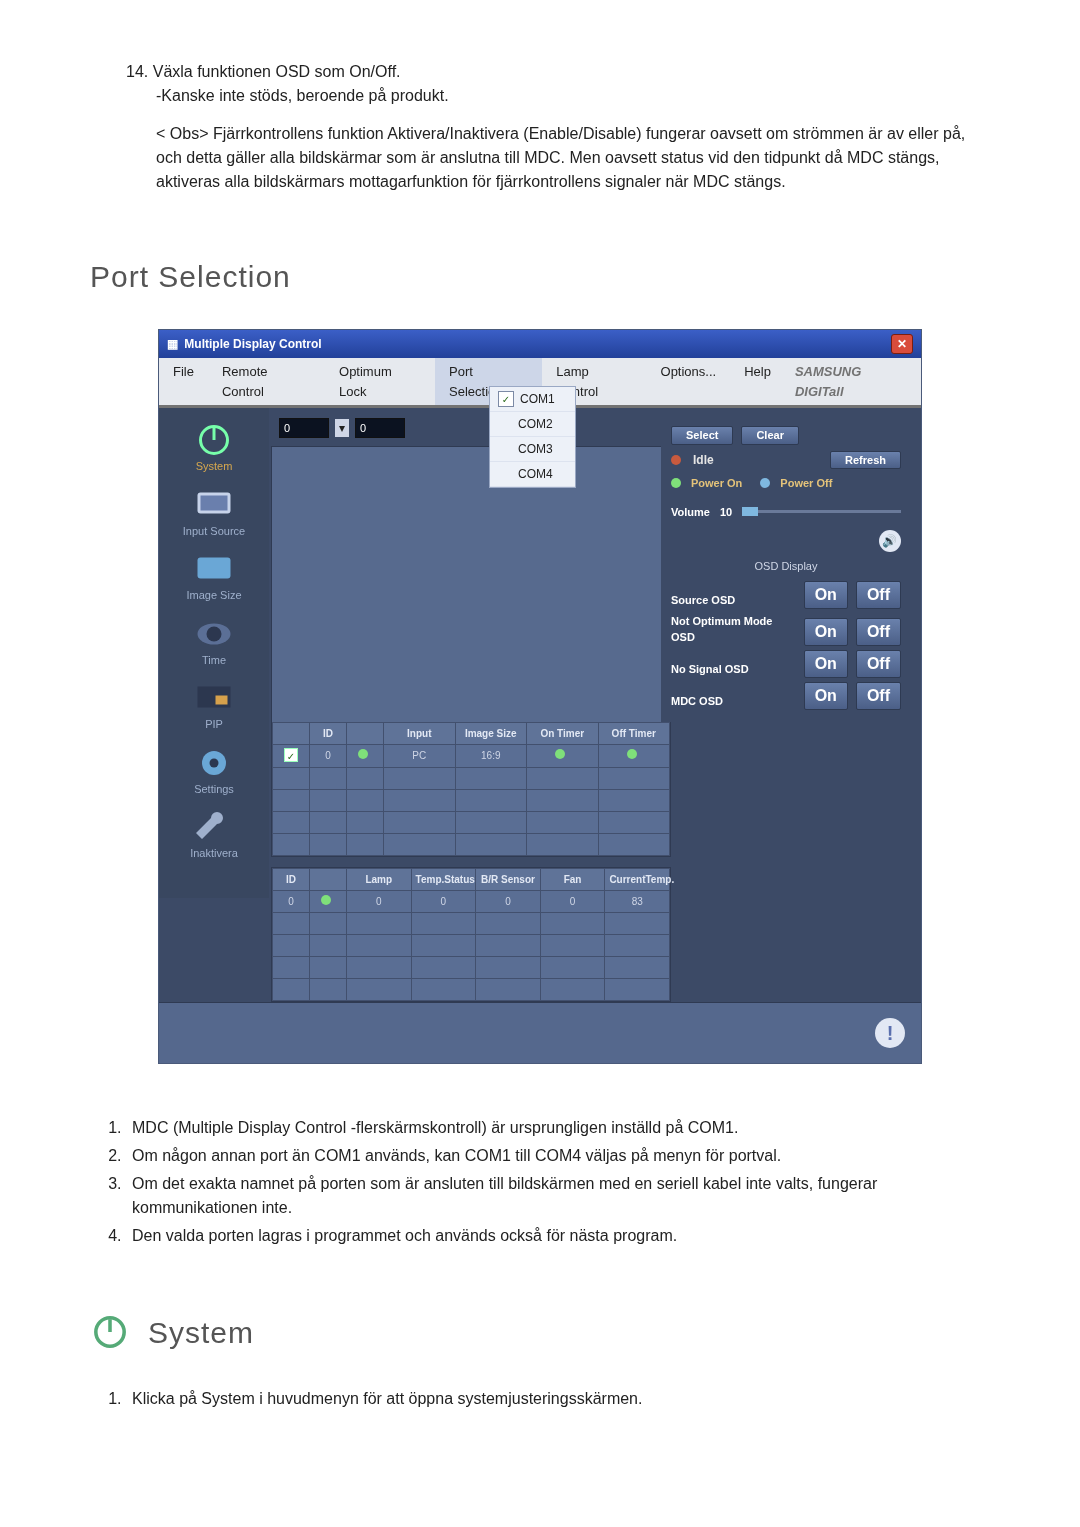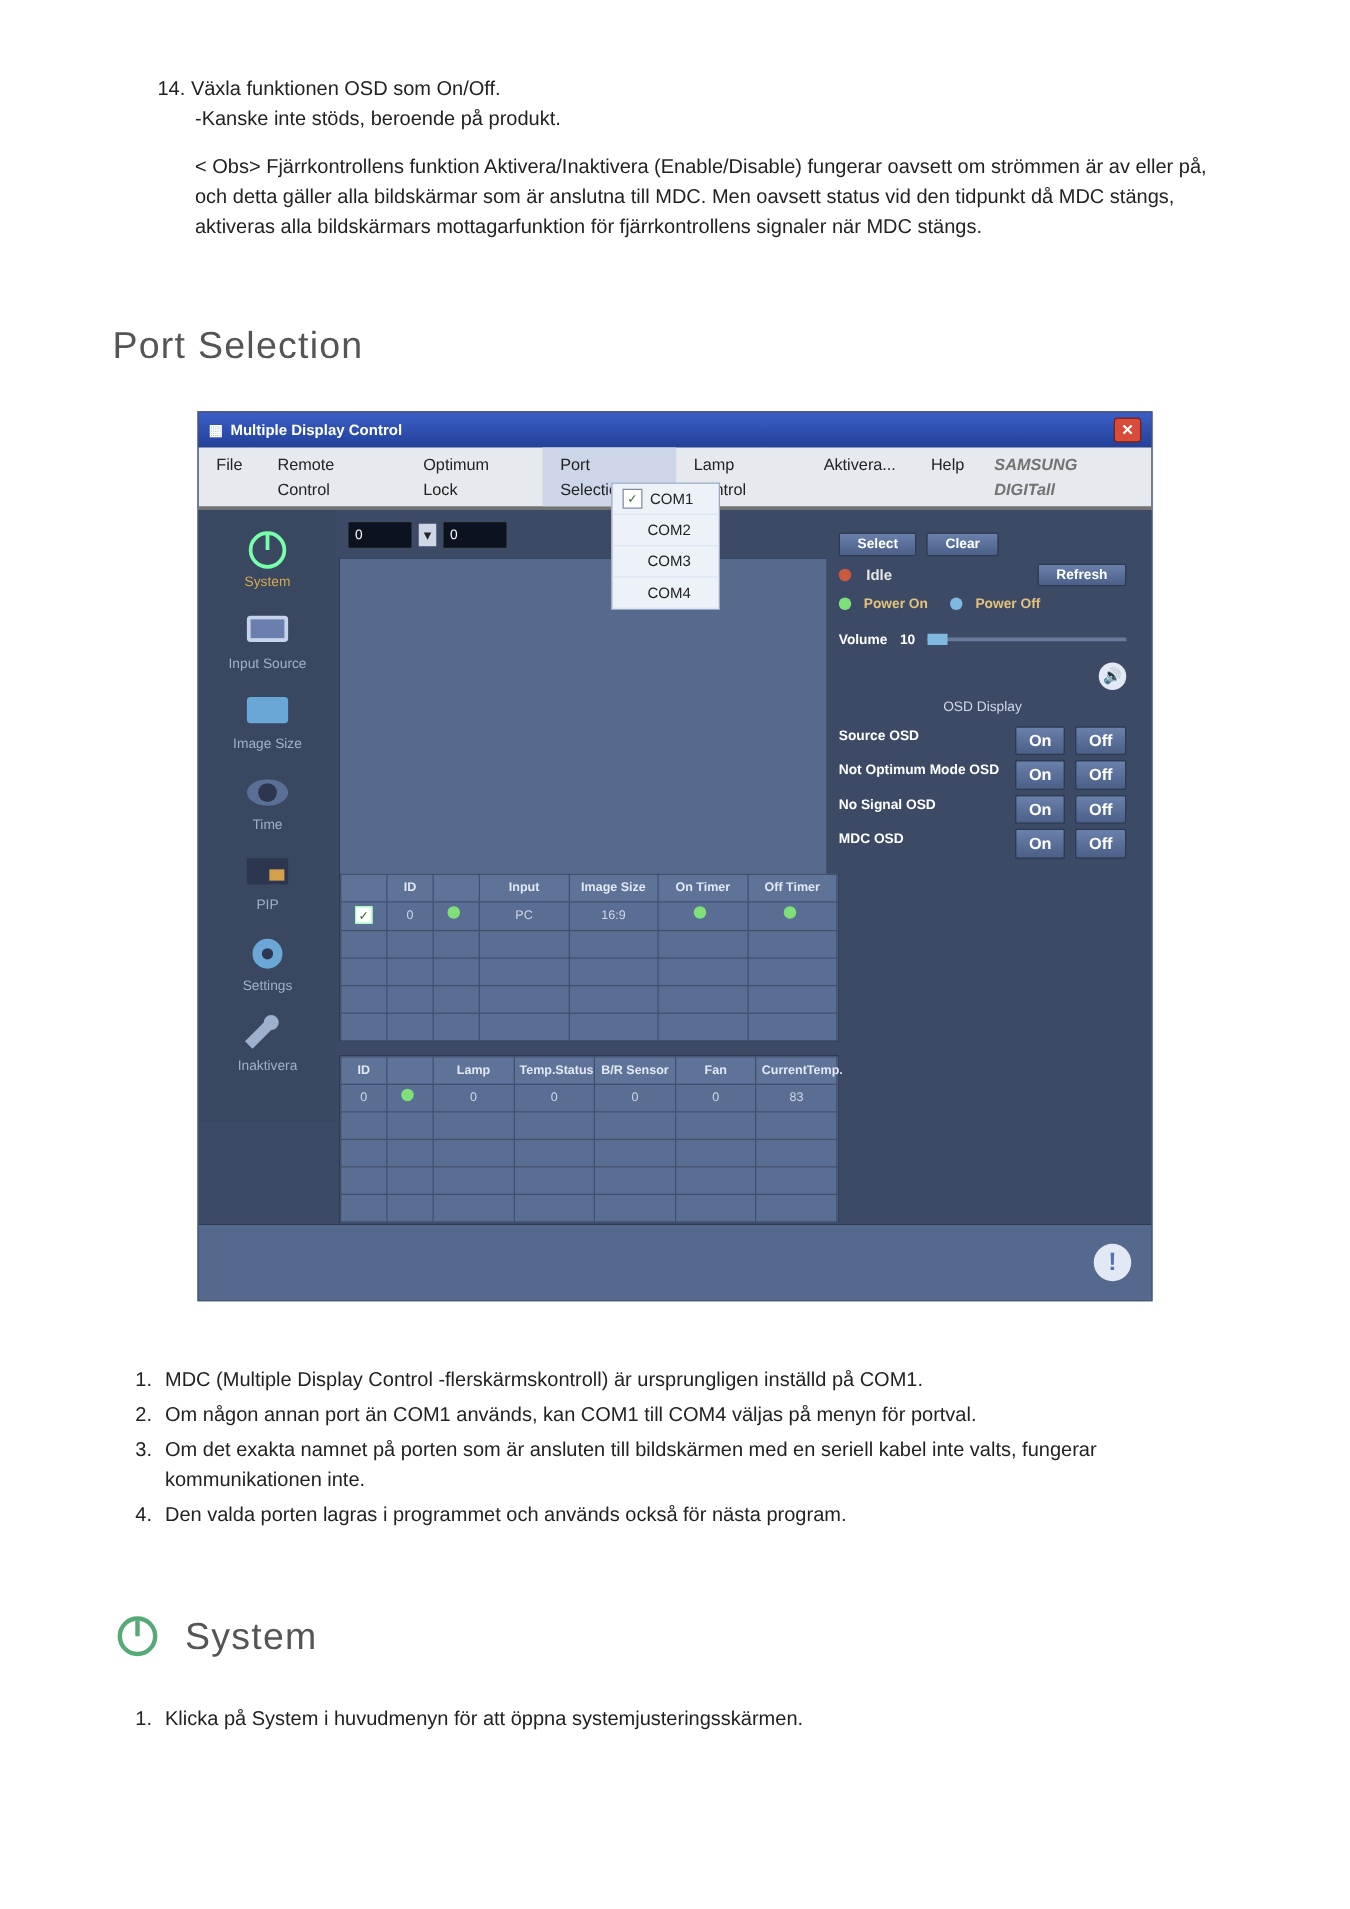--- a/index.html
+++ b/index.html
@@ -31,32 +31,32 @@
 .sidebar .sb-label.act{color:#d7a84e}
 .content{margin-left:112px;min-height:440px;padding-right:10px}
 .gridwrap{background:#576a8e;border:1px solid #2f3a52;margin-top:4px}
 table.tbl{width:100%;border-collapse:collapse;table-layout:fixed}
 table.tbl th,table.tbl td{border:1px solid #42506e;padding:3px 4px;font-size:10px;color:#cfd6e6;text-align:center;background:#5a6e94}
 table.tbl th{background:#5f7398;color:#e2e8f4}
 .smallcell{width:28px}
 .panel{background:#3c4a66;padding:8px 10px}
 .row{display:flex;align-items:center;gap:8px;margin:6px 0}
 .btn{background:linear-gradient(#6a81ac,#4b5f87);border:1px solid #2e3a52;color:#fff;font-weight:bold;padding:0 14px;border-radius:2px;font-size:11px}
-.btn.sm{padding:1px 10px;font-size:13px}
+.btn.sm{padding:1px 10px;font-size:16px}
 .status-dot{width:10px;height:10px;border-radius:50%;background:#c85a3e;display:inline-block;margin-right:4px}
 .green-dot{width:10px;height:10px;border-radius:50%;background:#7fe07a;display:inline-block;margin-right:4px}
 .blue-dot{width:10px;height:10px;border-radius:50%;background:#7fb8e0;display:inline-block;margin-right:4px}
 .power{display:flex;gap:18px;margin:6px 0 12px 0}
 .power .pw{display:flex;align-items:center;gap:6px;color:#e4c37a;font-weight:bold;font-size:11px}
 .vol{display:flex;align-items:center;gap:10px;color:#fff;font-weight:bold;font-size:11px;margin-bottom:10px}
 .vol .bar{flex:1;height:3px;background:#6a7a9a;position:relative}
 .vol .bar .fill{position:absolute;left:0;top:-3px;height:9px;width:10%;background:#7fb8e0}
 .speaker{width:22px;height:22px;border-radius:50%;background:#e2e8f4;display:flex;align-items:center;justify-content:center;align-self:flex-end;margin-left:auto}
 .osd-title{text-align:center;color:#cfd6e6;font-weight:normal;font-size:11px;margin:6px 0}
-.osd-row{display:flex;align-items:flex-start;gap:8px;margin:4px 0;font-size:11px;color:#fff;font-weight:bold}
+.osd-row{display:flex;align-items:flex-end;gap:8px;margin:4px 0;font-size:11px;color:#fff;font-weight:bold}
 .osd-row .lbl{flex:1}
 .rightcol{float:right;width:230px;margin-top:4px}
 .upper{overflow:hidden}
 .id-ctrl{display:flex;align-items:center;gap:6px}
 .id-ctrl input{width:40px;height:18px;background:#0b1220;color:#fff;border:1px solid #111;font-size:11px;text-align:left;padding:0 4px}
 .clearfix::after{content:"";display:block;clear:both}
 .footer-bar{height:60px;background:#55688d;border-top:1px solid #2f3a52;display:flex;justify-content:flex-end;align-items:center;padding:0 16px}
 .exclaim{width:30px;height:30px;border-radius:50%;background:#e2e8f4;color:#5a6fae;font-weight:bold;display:flex;align-items:center;justify-content:center;font-size:20px}
 </style>
 </head>
@@ -82,21 +82,21 @@
       <span>▦</span>
       <span class="tb-title">Multiple Display Control</span>
       <div class="close-btn">✕</div>
     </div>
     <div class="menubar">
       <div class="mi">File</div>
       <div class="mi">Remote Control</div>
       <div class="mi">Optimum Lock</div>
       <div class="mi sel">Port Selection</div>
       <div class="mi">Lamp Control</div>
-      <div class="mi">Aktivera...</div>
+      <div class="mi">Options...</div>
       <div class="mi">Help</div>
       <div class="brand">SAMSUNG DIGITall</div>
     </div>
 
     <div class="popup">
       <div class="pi">
           <span class="chk">✓</span>
           <span>COM1</span>
         </div>
       <div class="pi">

